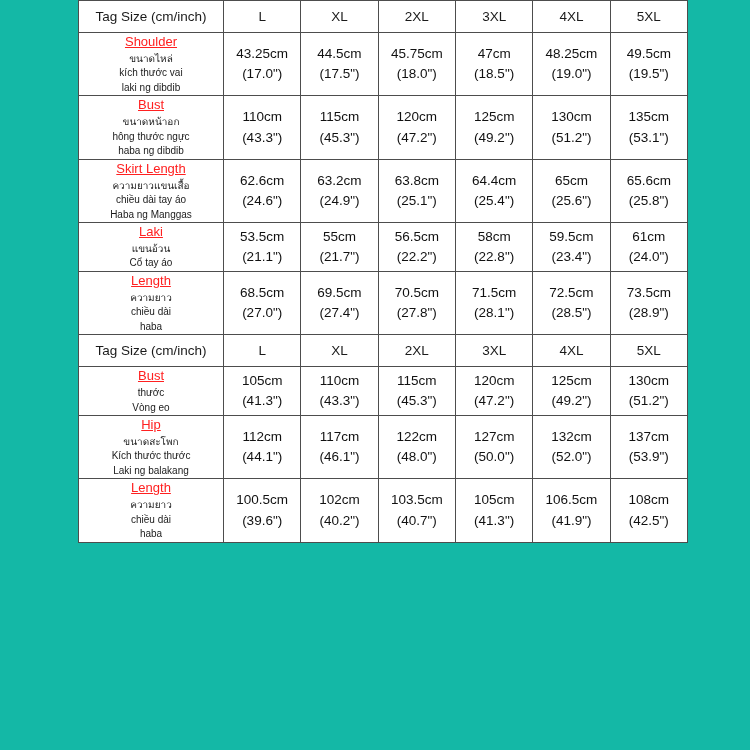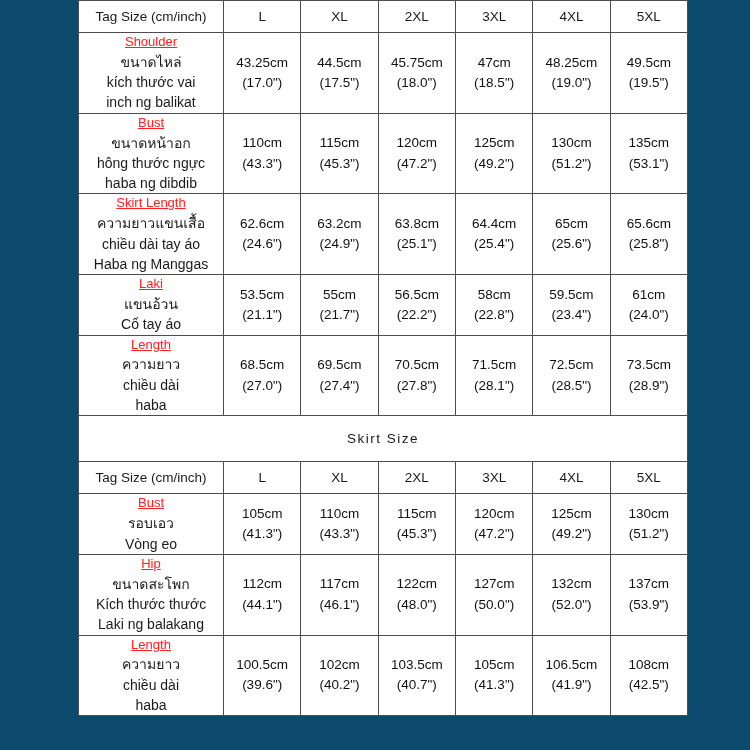--- a/index.html
+++ b/index.html
@@ -13,21 +13,21 @@
     height: 750px;
     overflow: hidden;
     font-family: "Liberation Sans", "DejaVu Sans", sans-serif;
     -webkit-font-smoothing: antialiased;
   }
 
   #page {
     position: relative;
     width: 750px;
     height: 750px;
-    background: #0c4a6e;
+    background: #14b8a6;
   }
 
   
   #chart-wrap {
     position: absolute;
     left: 78px;
     top: 0;
     width: 609px;
   }
 
@@ -82,21 +82,21 @@
   }
   .meas-en {
     color: #ff2020;
     font-size: 13px;
     display: block;
     line-height: 1.45;
     text-decoration: underline;
   }
   .meas-line {
     color: #1a1a1a;
-    font-size: 14px;
+    font-size: 10px;
     display: block;
     line-height: 1.45;
   }
 
   
   td.val {
     background: #ffffff;
     padding: 4px 2px;
   }
   .v-cm, .v-in {
@@ -129,21 +129,21 @@
             <td class="hdr">2XL</td>
             <td class="hdr">3XL</td>
             <td class="hdr">4XL</td>
             <td class="hdr">5XL</td>
           </tr>
           <tr>
             <td class="meas">
               <span class="meas-en">Shoulder</span>
               <span class="meas-line">ขนาดไหล่</span>
               <span class="meas-line">kích thước vai</span>
-              <span class="meas-line">inch ng balikat</span>
+              <span class="meas-line">laki ng dibdib</span>
             </td>
             <td class="val">
               <span class="v-cm">43.25cm</span>
               <span class="v-in">(17.0")</span>
             </td>
             <td class="val">
               <span class="v-cm">44.5cm</span>
               <span class="v-in">(17.5")</span>
             </td>
             <td class="val">
@@ -282,37 +282,34 @@
               <span class="v-in">(28.1")</span>
             </td>
             <td class="val">
               <span class="v-cm">72.5cm</span>
               <span class="v-in">(28.5")</span>
             </td>
             <td class="val">
               <span class="v-cm">73.5cm</span>
               <span class="v-in">(28.9")</span>
             </td>
-          </tr>
-          <tr>
-            <td class="section-banner" colspan="7">Skirt  Size</td>
           </tr>
           <tr>
             <td class="hdr hdr-tag">Tag Size (cm/inch)</td>
             <td class="hdr">L</td>
             <td class="hdr">XL</td>
             <td class="hdr">2XL</td>
             <td class="hdr">3XL</td>
             <td class="hdr">4XL</td>
             <td class="hdr">5XL</td>
           </tr>
           <tr>
             <td class="meas">
               <span class="meas-en">Bust</span>
-              <span class="meas-line">รอบเอว</span>
+              <span class="meas-line">thước</span>
               <span class="meas-line">Vòng eo</span>
             </td>
             <td class="val">
               <span class="v-cm">105cm</span>
               <span class="v-in">(41.3")</span>
             </td>
             <td class="val">
               <span class="v-cm">110cm</span>
               <span class="v-in">(43.3")</span>
             </td>

